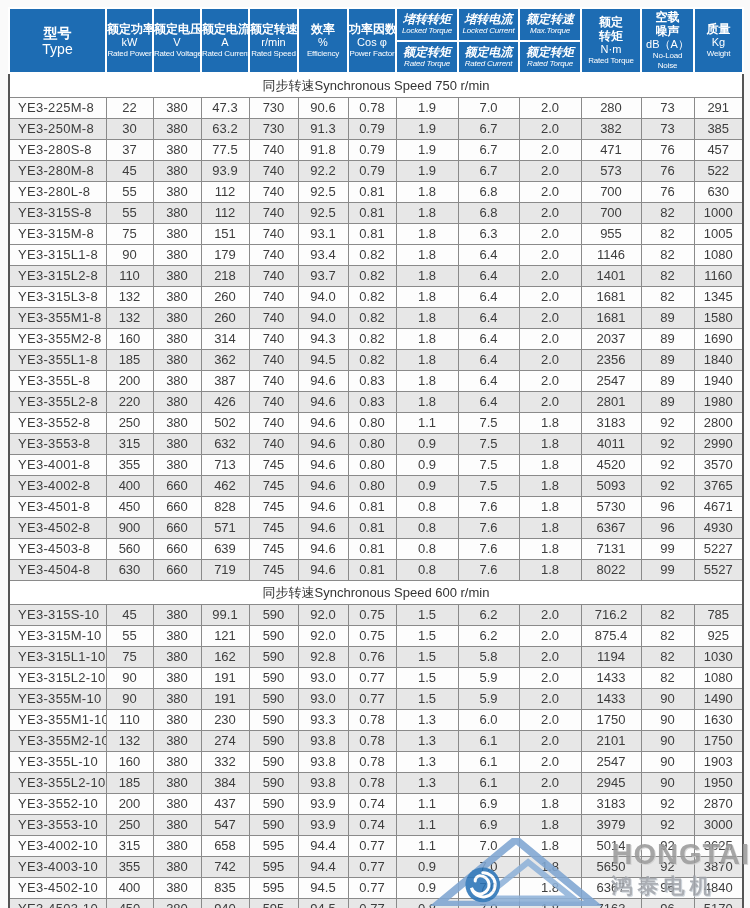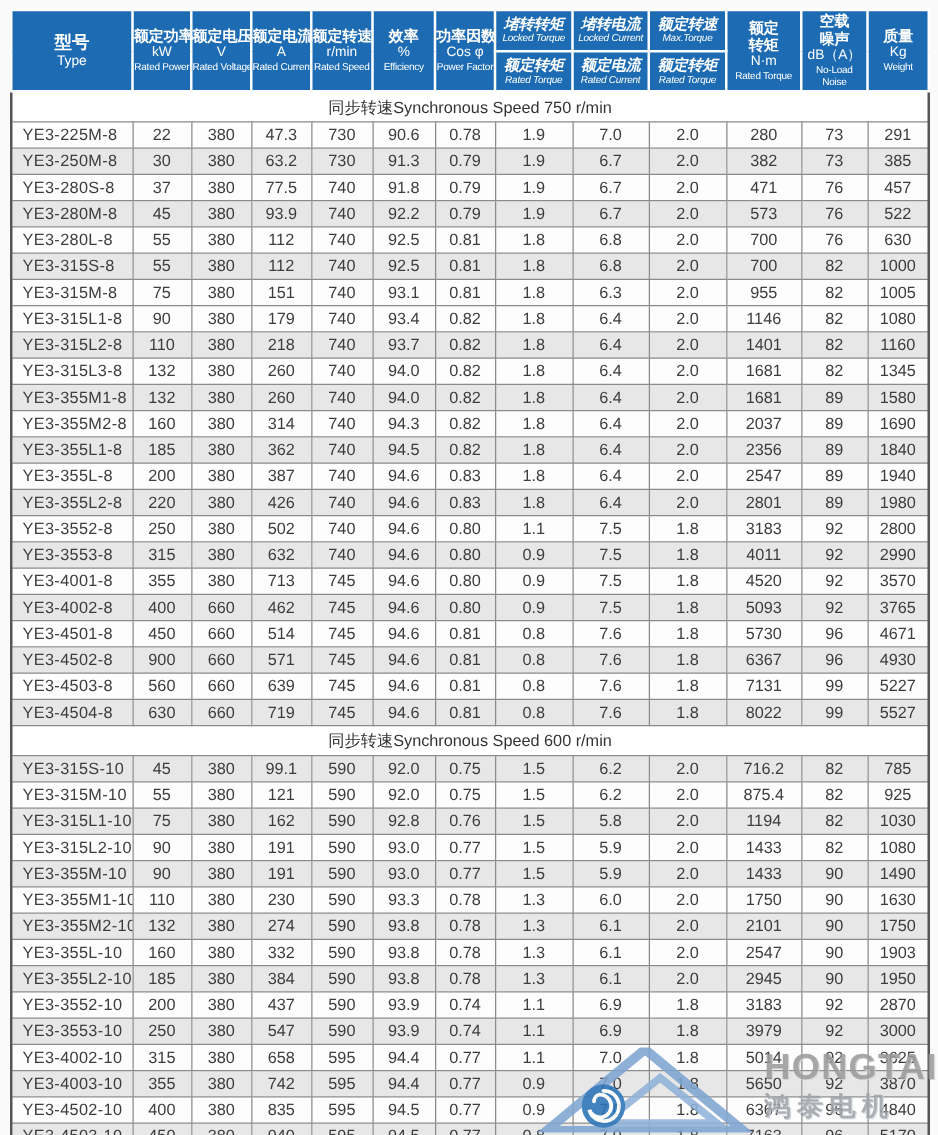--- a/index.html
+++ b/index.html
@@ -25,21 +25,21 @@
     border:2px solid #fff;
     padding:1px 0;
     vertical-align:middle;
     font-weight:normal;
     text-align:center;
   }
   thead .zh{font-size:12px;font-weight:bold;line-height:14px;white-space:nowrap;}
   thead .unit{font-size:11px;line-height:13px;white-space:nowrap;}
   thead .en{font-size:8px;line-height:10px;white-space:nowrap;letter-spacing:-0.2px;}
   thead .type-zh{font-size:14px;font-weight:bold;line-height:17px;}
-  thead .type-en{font-size:11px;line-height:14px;}
+  thead .type-en{font-size:14px;line-height:14px;}
   thead th.split{height:26px;padding:0;font-style:italic;}
   
   tbody td{
     border:1px solid #8a8a8a;
     height:20px;
     font-size:13px;
     color:#3d3d3d;
     text-align:center;
     padding:0;
     line-height:20px;
@@ -474,21 +474,21 @@
           <td>7.5</td>
           <td>1.8</td>
           <td>5093</td>
           <td>92</td>
           <td>3765</td>
         </tr>
         <tr>
           <td class="model">YE3-4501-8</td>
           <td>450</td>
           <td>660</td>
-          <td>514</td>
+          <td>828</td>
           <td>745</td>
           <td>94.6</td>
           <td>0.81</td>
           <td>0.8</td>
           <td>7.6</td>
           <td>1.8</td>
           <td>5730</td>
           <td>96</td>
           <td>4671</td>
         </tr>

